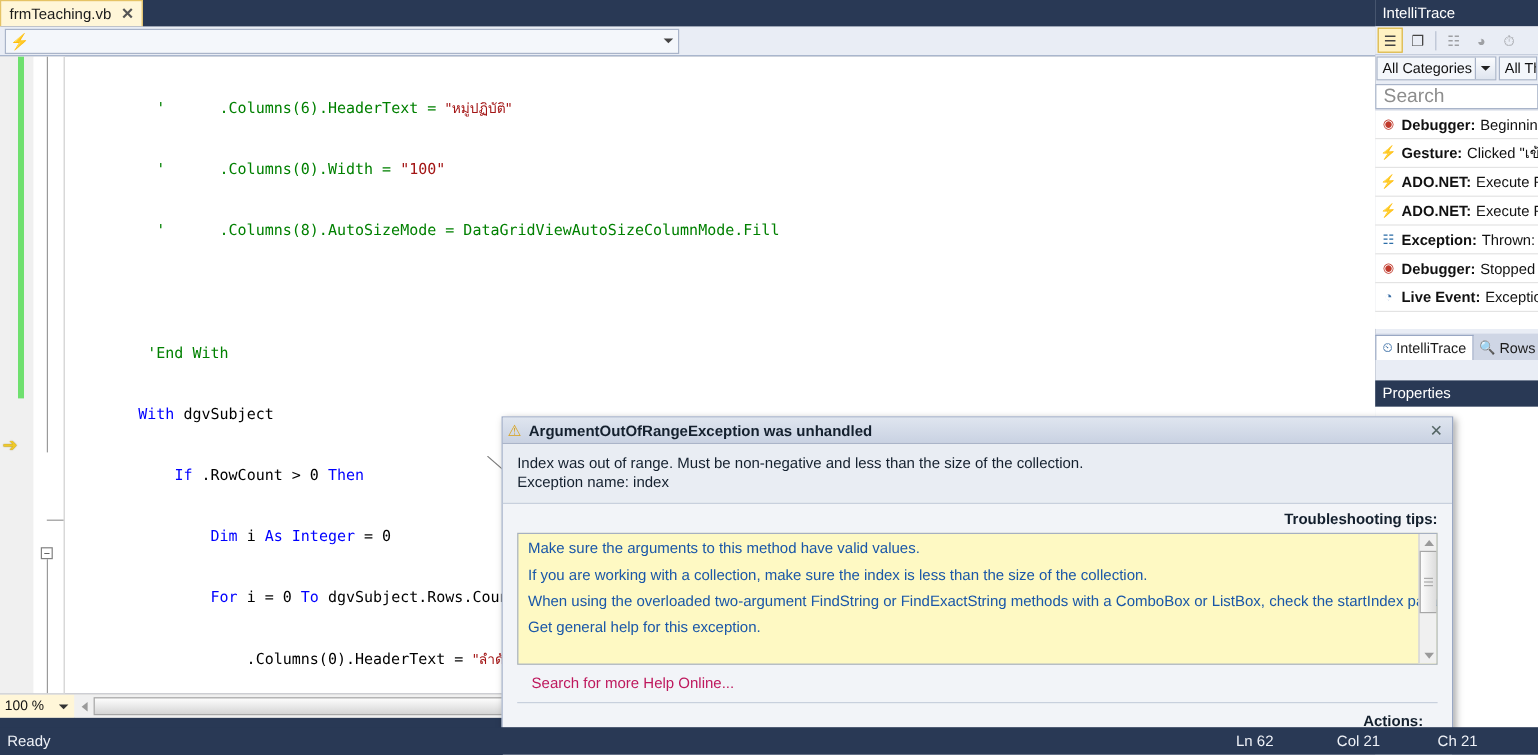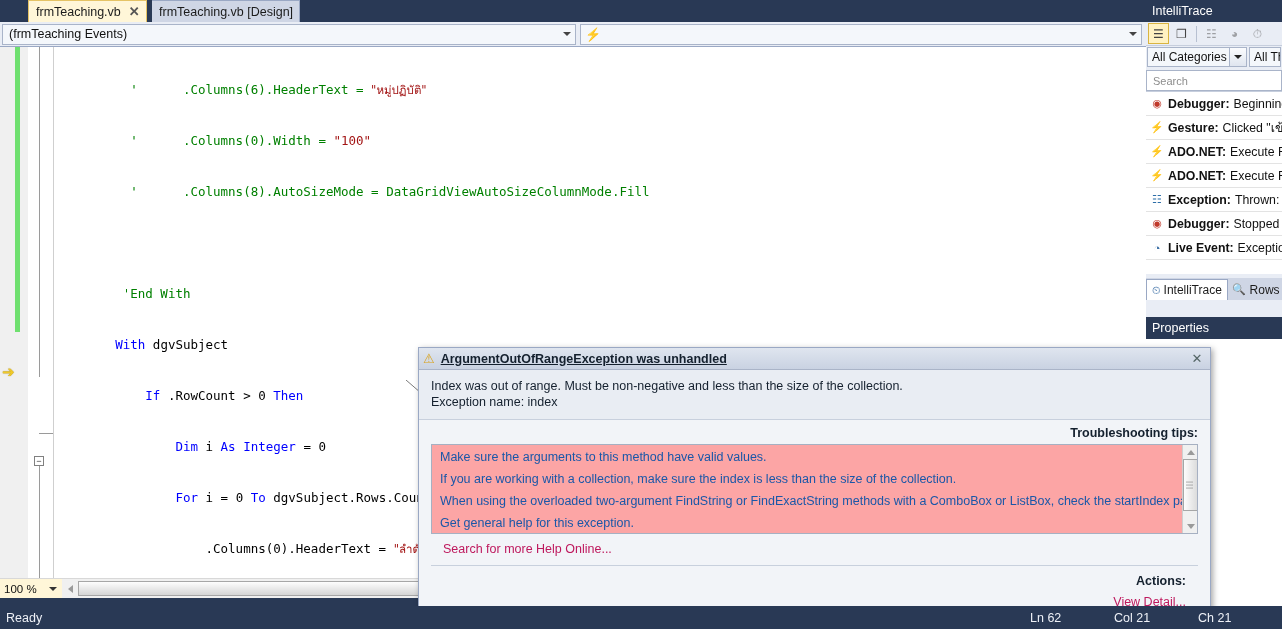--- a/index.html
+++ b/index.html
@@ -16,21 +16,20 @@
   .tabstrip {
     position: absolute; left: 0; top: 0; width: 1146px; height: 22px;
     background: #293955;
   }
   .tab {
     position: absolute; top: 0; height: 22px;
     display: flex; align-items: center;
     padding: 0 6px 0 7px;
     font-size: 12.5px; color: #1b1b1b;
     white-space: nowrap;
-    margin-left: 28px;
   }
   .tab.active {
     left: 0; background: #fff6d8;
     border-top: 1px solid #e5c365;
     border-left: 1px solid #e5c365;
     border-right: 1px solid #e5c365;
   }
   .tab.inactive {
     left: 124px; background: #cfd6e5; color: #1b1b1b;
     border-top: 1px solid #9aa8c4;
@@ -189,21 +188,21 @@
   }
   .fcombo .dd {
     margin-left: auto; width: 17px; height: 18px;
     background: linear-gradient(#fbfcfe,#dfe5ef);
     border-left: 1px solid #a9b4c9;
     display: flex; align-items: center; justify-content: center;
   }
   .rp-search {
     height: 21px; margin: 2px 0 0 0; background: #fff;
     border: 1px solid #a9b4c9; display: flex; align-items: center;
-    padding-left: 6px; font-size: 11px; color: #8d8d8d;
+    padding-left: 6px; font-size: 16px; color: #8d8d8d;
   }
   .rp-list { background: #fff; border-top: 1px solid #c6cedd; }
   .rp-item {
     height: 24px; display: flex; align-items: center;
     padding-left: 4px; gap: 4px;
     border-bottom: 1px solid #e3e3e3;
     font-size: 12.3px; color: #111; white-space: nowrap; overflow: hidden;
   }
   .rp-item .ic { width: 14px; flex: none; text-align: center; font-size: 11px; }
   .rp-item b { font-weight: bold; }
@@ -241,36 +240,36 @@
     border: 1px solid #9aa8c4;
     box-shadow: 2px 2px 6px rgba(0,0,0,.35);
     font-size: 12.5px;
   }
   .ex-head {
     height: 22px; background: linear-gradient(#dfe5ef,#c9d2e2);
     border-bottom: 1px solid #aab4c8;
     display: flex; align-items: center; padding: 0 4px;
   }
   .ex-warn { color: #d9a21b; font-size: 13px; margin-right: 6px; }
-  .ex-title { font-weight: bold; color: #14202e; font-size: 12.5px; text-decoration: underline; }
+  .ex-title { font-weight: bold; color: #14202e; font-size: 12.5px; }
   .ex-close {
     margin-left: auto; width: 18px; height: 18px;
     display: flex; align-items: center; justify-content: center;
     color: #566; font-size: 13px;
   }
   .ex-msg {
     background: #e9edf3; padding: 8px 12px 9px 12px;
     border-bottom: 1px solid #c8d0dd;
     color: #14202e; line-height: 16px;
   }
   .ex-body { background: #f2f4f8; padding: 6px 12px 0 12px; }
   .ex-sec-title { font-weight: bold; color: #14202e; margin-bottom: 4px; text-align: right; }
   .tips-box {
-    background: #fca5a5; border: 1px solid #a6b0c2;
-    height: 90px; position: relative; overflow: hidden;
+    background: #fef9c3; border: 1px solid #a6b0c2;
+    height: 110px; position: relative; overflow: hidden;
   }
   .tips-inner { padding: 5px 8px 0 8px; }
   .tip {
     color: #1a57a8; line-height: 15px; margin-bottom: 7px;
     cursor: pointer; white-space: nowrap;
   }
   .tips-scroll {
     position: absolute; right: 0; top: 0; width: 15px; height: 100%;
     background: #f0f0f0; border-left: 1px solid #cfcfcf;
   }
@@ -304,30 +303,23 @@
 </head>
 <body>
 
 <div class="app">
 
   <div class="tabstrip">
     <div class="tab active">
       <span>frmTeaching.vb</span>
       <span class="tab-close">✕</span>
     </div>
-    <div class="tab inactive">
-      <span>frmTeaching.vb [Design]</span>
-    </div>
   </div>
 
   <div class="navbar">
-    <div class="combo left">
-      <span>(frmTeaching Events)</span>
-      <span class="arrow"></span>
-    </div>
     <div class="combo right">
       <span class="bolt">⚡</span>
       <span class="lbl">Load</span>
       <span class="arrow"></span>
     </div>
   </div>
 
   <div class="editor">
 
     <div class="indicator-margin">

